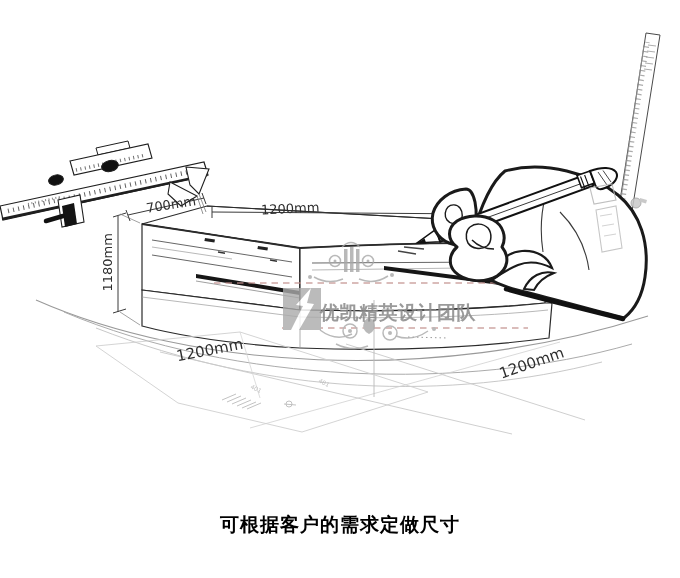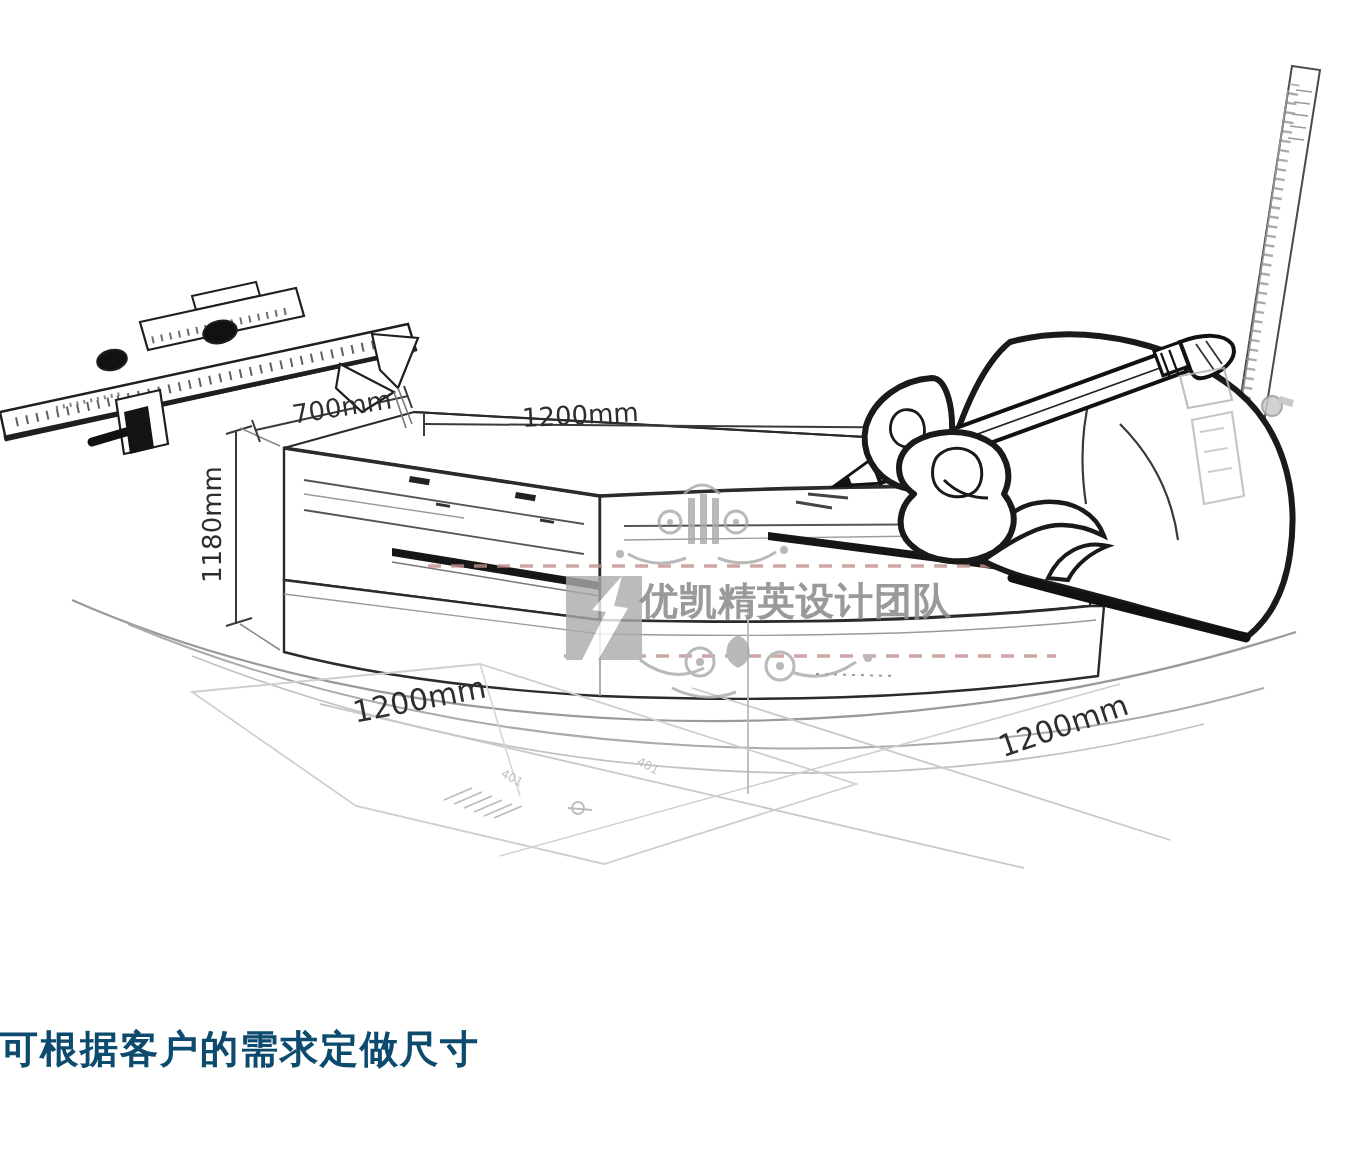--- a/index.html
+++ b/index.html
@@ -11,30 +11,30 @@
   .dim-label{
     position:absolute;color:#2e2e2e;font-size:13px;white-space:nowrap;
     font-family:"DejaVu Sans","Liberation Sans",sans-serif;
   }
   .dim-700   {left:146px;top:197px;transform:rotate(-9deg);}
   .dim-1200t {left:261px;top:201px;transform:rotate(-3deg);}
   .dim-1180  {left:76px;top:253px;width:62px;transform:rotate(-90deg);transform-origin:center;}
   .dim-1200bl{left:176px;top:341px;font-size:15px;transform:rotate(-11deg);}
   .dim-1200br{left:498px;top:354px;font-size:15px;transform:rotate(-19deg);}
   .wm-text{
-    position:absolute;left:320px;top:288px;font-size:19px;font-weight:bold;
+    position:absolute;left:320px;top:300px;font-size:19px;font-weight:bold;
     letter-spacing:0.5px;color:#8d8d8d;opacity:.88;white-space:nowrap;
   }
   .wm-url{
     position:absolute;left:317px;top:308px;font-size:13px;font-weight:bold;
     letter-spacing:2.8px;color:#979797;opacity:.88;white-space:nowrap;
   }
   .caption{
-    position:absolute;left:0;top:512px;width:680px;
-    font-size:19px;font-weight:bold;letter-spacing:1px;color:#0c4a6e;white-space:nowrap;
+    position:absolute;left:0;top:512px;width:680px;text-align:center;
+    font-size:19px;font-weight:bold;letter-spacing:1px;color:#000000;white-space:nowrap;
   }
 </style>
 </head>
 <body>
 
 <div class="stage">
 
 <svg width="680" height="578" viewBox="0 0 680 578">
 
   <g stroke="#2b2b2b" fill="none" stroke-width="1.1">

